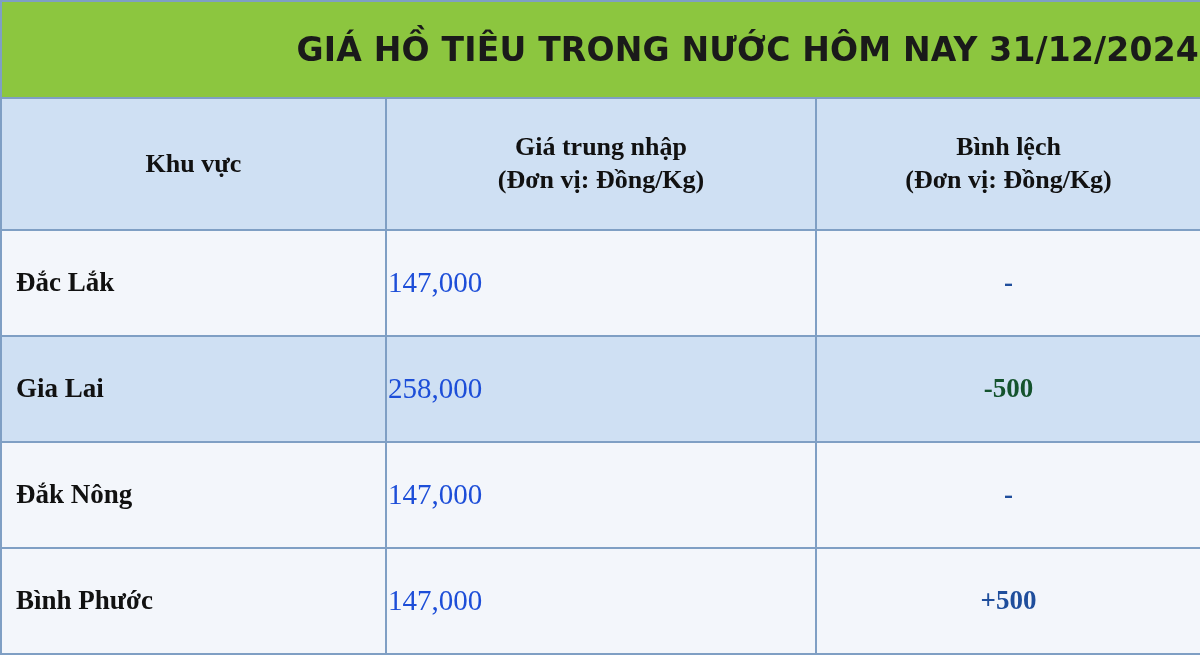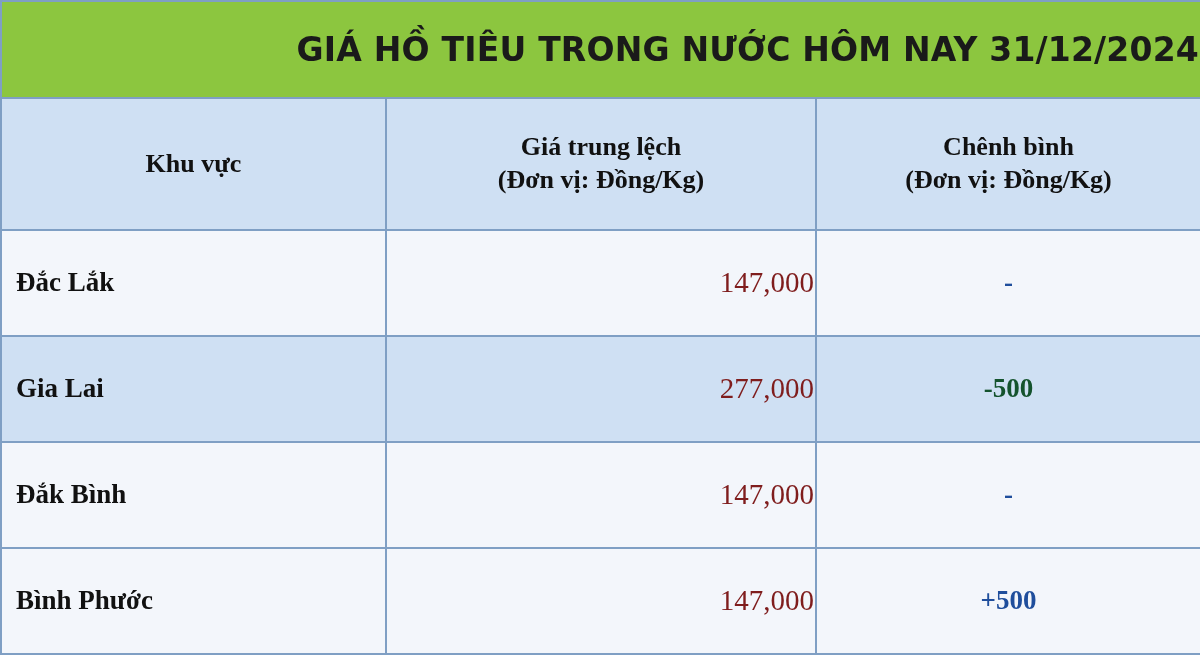--- a/index.html
+++ b/index.html
@@ -134,24 +134,24 @@
     padding-left: 14px;
     vertical-align: middle;
     font-family: "Liberation Serif", serif;
     font-weight: bold;
     font-size: 27px;
     color: #111111;
     text-align: left;
   }
   .cell-price {
     vertical-align: middle;
-    text-align: right;
+    text-align: left;
     font-family: "Liberation Serif", serif;
     font-size: 29px;
-    color: #7f1d1d;
+    color: #1d4ed8;
   }
   .cell-change {
     vertical-align: middle;
     text-align: center;
     font-family: "Liberation Serif", serif;
     font-weight: bold;
     font-size: 27px;
   }
   .chg-neutral { color: #1f4e9c; font-weight: bold; }
   .chg-down { color: #14532d; font-weight: bold; }
@@ -178,43 +178,43 @@
     <tr>
       <td class="title-cell" colspan="3">
         <div class="title-text">GIÁ HỒ TIÊU TRONG NƯỚC HÔM NAY 31/12/2024</div>
       </td>
     </tr>
     <tr>
       <td class="head-cell">
         <div class="head-line">Khu vực</div>
       </td>
       <td class="head-cell">
-        <div class="head-line">Giá trung lệch</div>
+        <div class="head-line">Giá trung nhập</div>
         <div class="head-line">(Đơn vị: Đồng/Kg)</div>
       </td>
       <td class="head-cell">
-        <div class="head-line">Chênh bình</div>
+        <div class="head-line">Bình lệch</div>
         <div class="head-line">(Đơn vị: Đồng/Kg)</div>
       </td>
     </tr>
 
     <tr class="row-light">
       <td class="cell-region">Đắc Lắk</td>
       <td class="cell-price">147,000</td>
       <td class="cell-change chg-neutral">-</td>
     </tr>
 
     <tr class="row-blue">
       <td class="cell-region">Gia Lai</td>
-      <td class="cell-price">277,000</td>
+      <td class="cell-price">258,000</td>
       <td class="cell-change chg-down">-500</td>
     </tr>
 
     <tr class="row-light">
-      <td class="cell-region">Đắk Bình</td>
+      <td class="cell-region">Đắk Nông</td>
       <td class="cell-price">147,000</td>
       <td class="cell-change chg-neutral">-</td>
     </tr>
 
 
     <tr class="row-light">
       <td class="cell-region">Bình Phước</td>
       <td class="cell-price">147,000</td>
       <td class="cell-change chg-up">+500</td>
     </tr>

